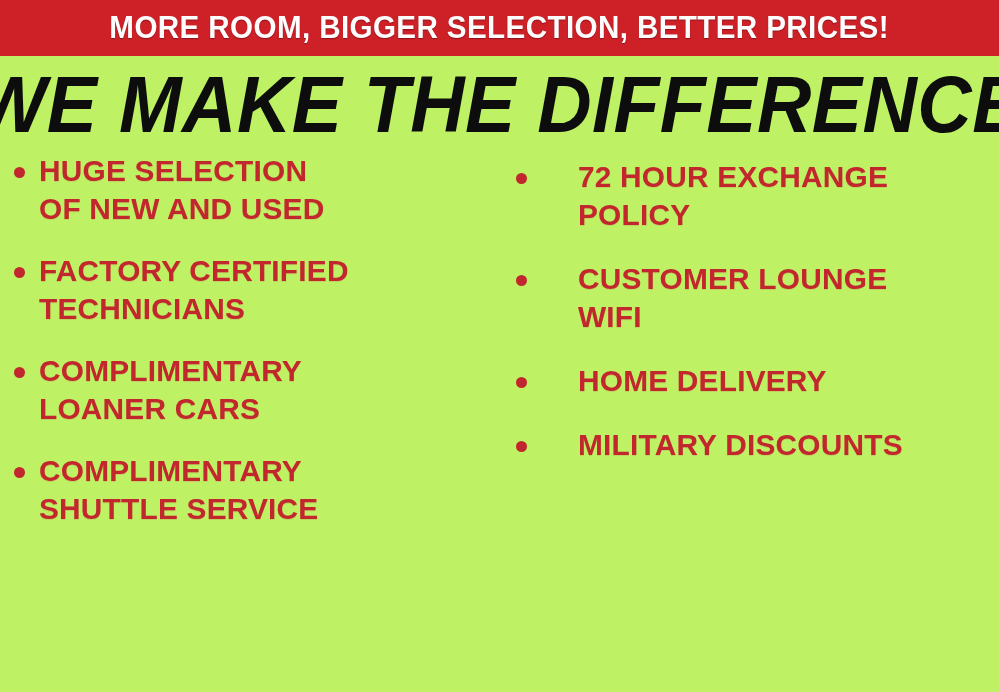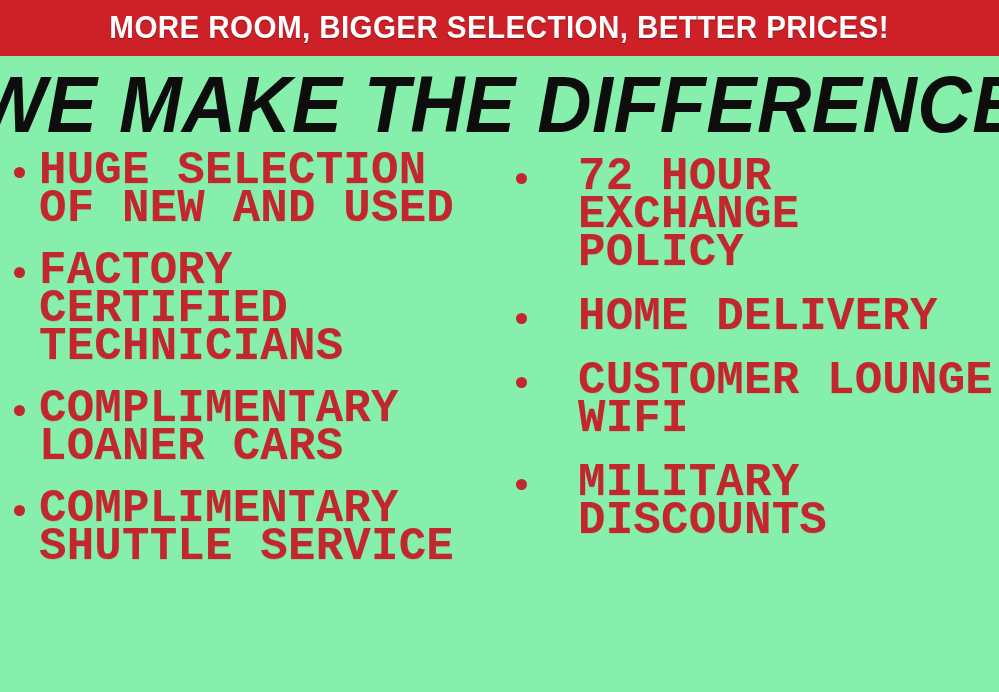--- a/index.html
+++ b/index.html
@@ -12,21 +12,21 @@
     height: 692px;
     background: #ffffff;
     font-family: "Liberation Sans", sans-serif;
     overflow: hidden;
   }
 
   #poster {
     position: relative;
     width: 999px;
     height: 692px;
-    background: #86efac;
+    background: #bef264;
     overflow: hidden;
   }
 
   
   .banner {
     position: absolute;
     left: 0;
     top: 0;
     width: 999px;
     height: 56px;
@@ -86,23 +86,23 @@
     position: absolute;
     top: 0;
   }
   .col-left  { left: 14px;  width: 494px; }
   .col-right { left: 516px; width: 483px; }
 
   .bullet-item {
     display: flex;
     align-items: flex-start;
     color: #c1272d;
-    font-family: Liberation Mono, monospace;
+    font-family: Liberation Sans, sans-serif;
     font-weight: bold;
-    font-size: 46px;
+    font-size: 30px;
     line-height: 38px;
     letter-spacing: 0.2px;
     text-shadow: 0 1px 0 rgba(200, 70, 70, 0.18);
   }
   .col-left .bullet-item  { margin-bottom: 24px; }
   .col-right .bullet-item { margin-bottom: 26px; gap: 38px; }
 
   .dot {
     flex: 0 0 auto;
     width: 11px;
@@ -163,26 +163,26 @@
     </div>
 
     <div class="col col-right">
       <div class="bullet-item">
         <span class="dot"></span>
         <span class="bullet-text">72 HOUR EXCHANGE
 POLICY</span>
       </div>
       <div class="bullet-item">
         <span class="dot"></span>
-        <span class="bullet-text">HOME DELIVERY</span>
+        <span class="bullet-text">CUSTOMER LOUNGE
+WIFI</span>
       </div>
       <div class="bullet-item">
         <span class="dot"></span>
-        <span class="bullet-text">CUSTOMER LOUNGE
-WIFI</span>
+        <span class="bullet-text">HOME DELIVERY</span>
       </div>
       <div class="bullet-item">
         <span class="dot"></span>
         <span class="bullet-text">MILITARY DISCOUNTS</span>
       </div>
     </div>
 
   </div>
 </div>
 

